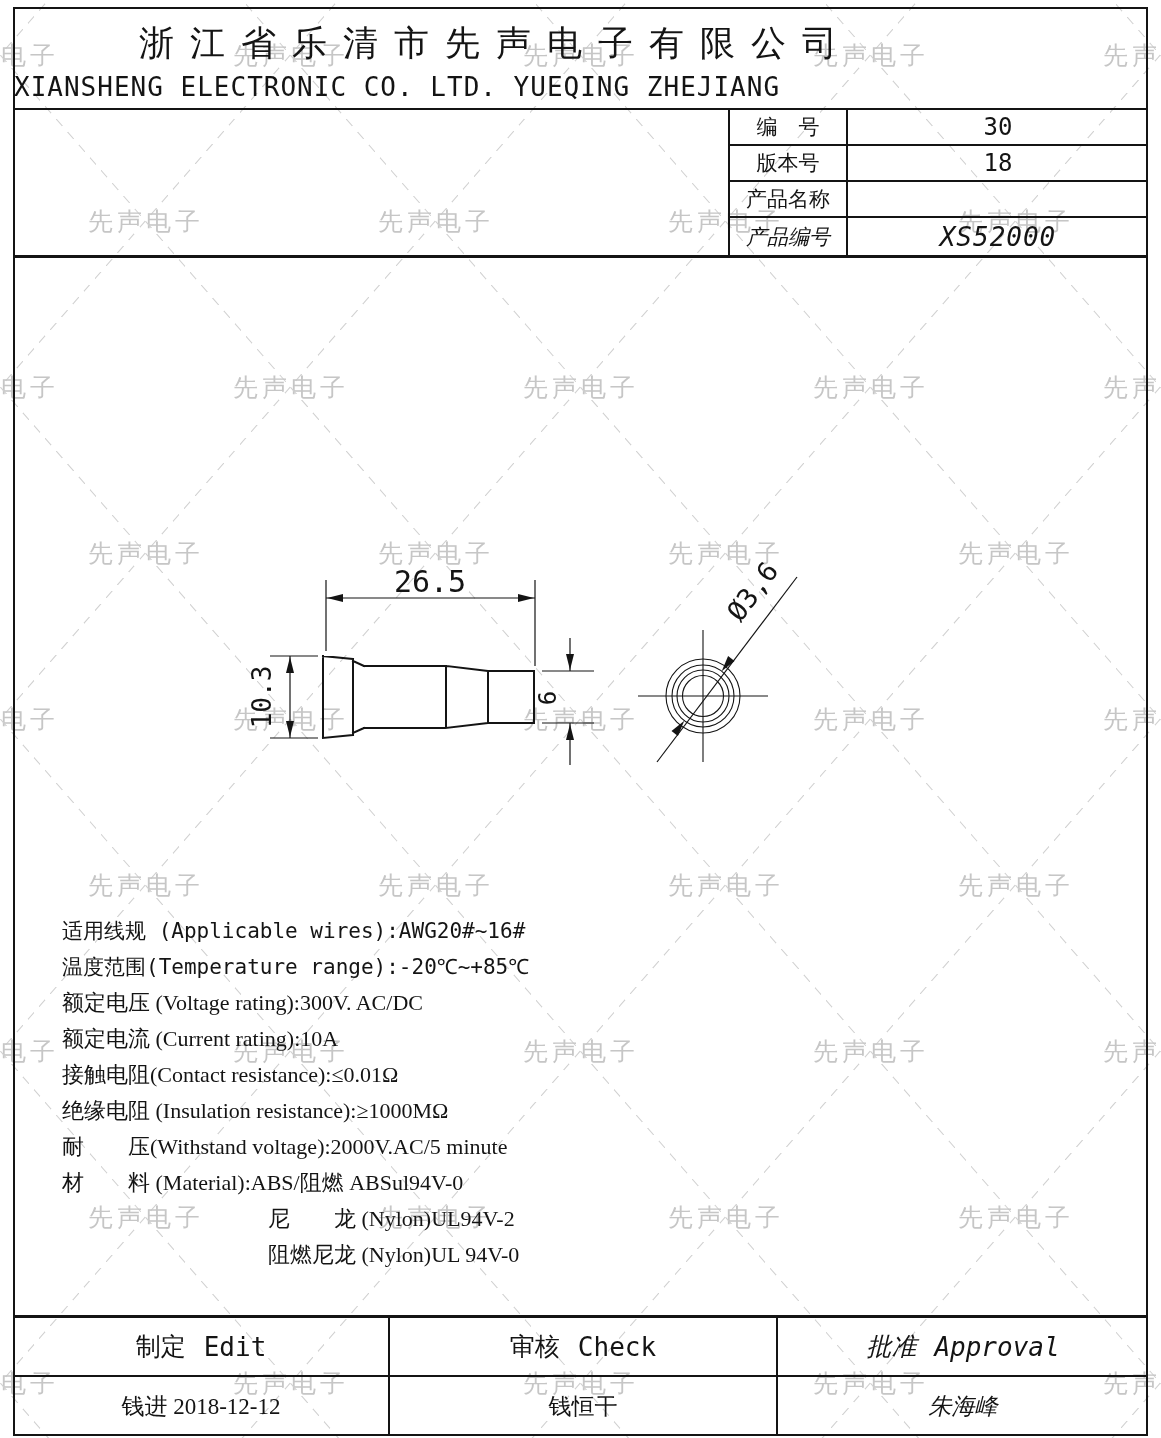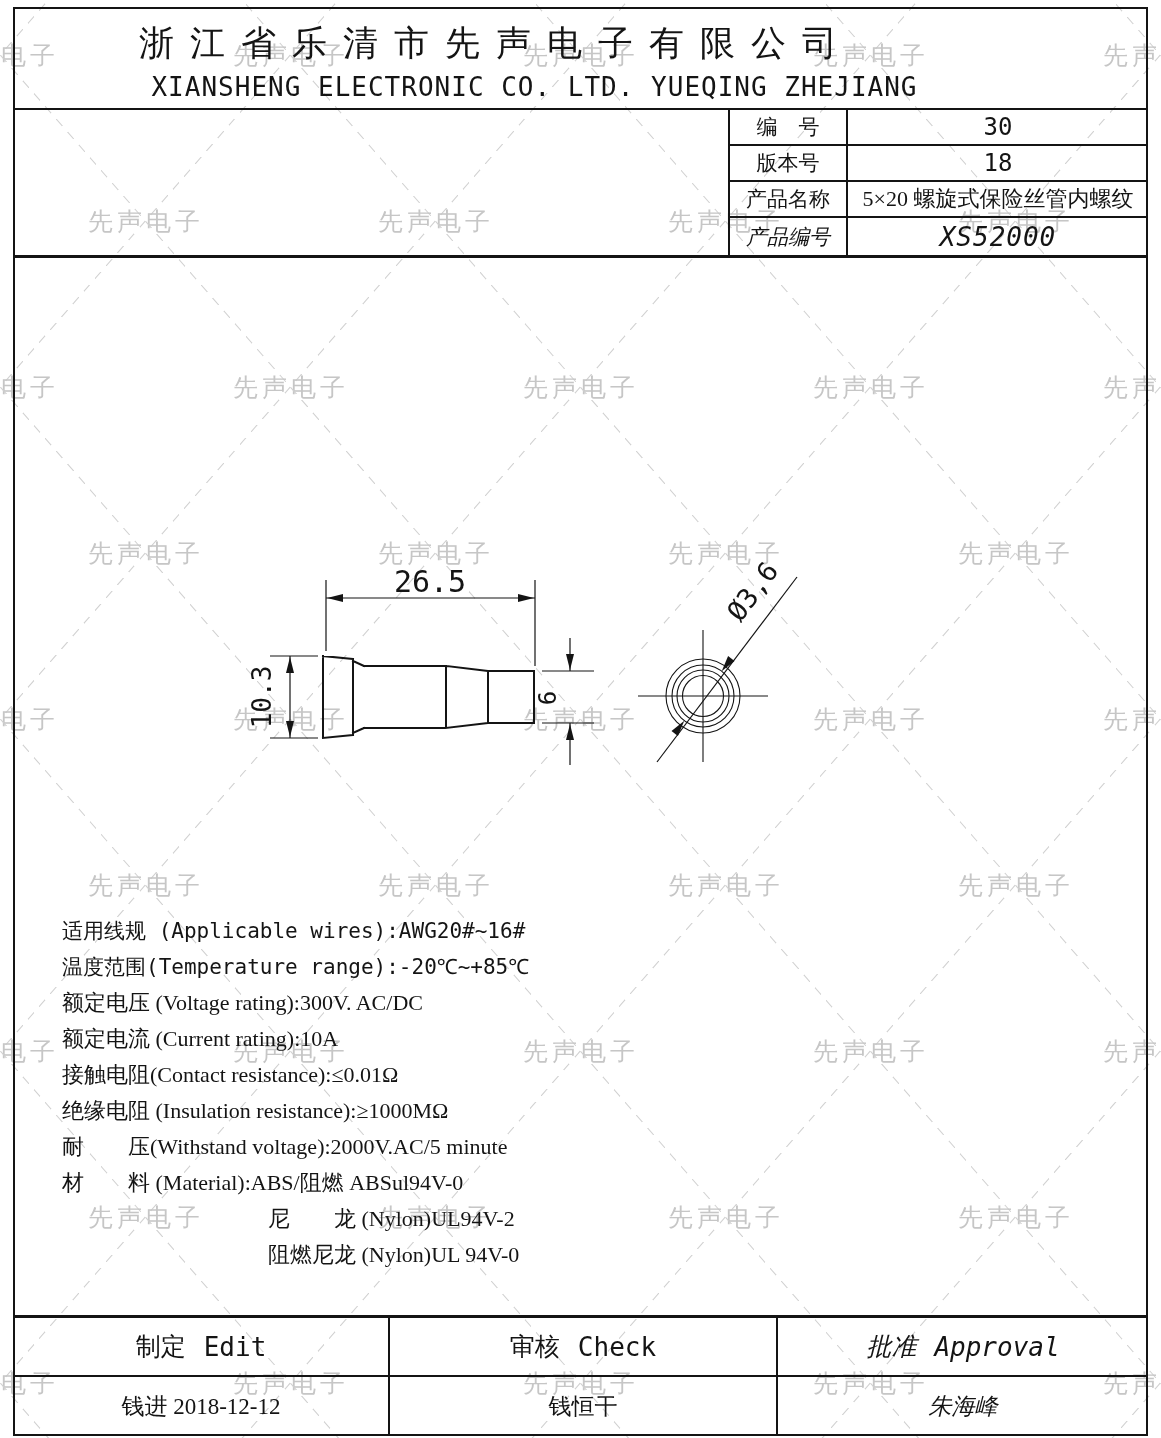--- a/index.html
+++ b/index.html
@@ -23,21 +23,21 @@
   .ar{fill:#141414;stroke:none;}
   .dimtxt{fill:#141414;font-family:"DejaVu Sans Mono",monospace;}
 
   
   .chrome{position:absolute;z-index:3;}
   .outer-border{left:13px;top:7px;width:1135px;height:1429px;border:2px solid #141414;box-sizing:border-box;}
   .hline{background:#141414;}
 
   .company-cn{left:14px;top:20px;width:948px;text-align:center;font-size:35px;
               letter-spacing:16px;text-indent:16px;white-space:pre;}
-  .company-en{left:14px;top:72px;width:1041px;text-align:center;font-size:26px;
+  .company-en{left:14px;top:72px;width:1041px;font-size:26px;
               letter-spacing:1px;white-space:pre;}
 
   .doc-title{left:14px;top:110px;width:714px;height:145px;display:flex;align-items:center;
              justify-content:center;font-size:47px;letter-spacing:6px;text-indent:6px;}
 
   .tb-table{left:728px;top:110px;width:420px;height:145px;border-left:2px solid #141414;box-sizing:border-box;}
   .tb-row{display:flex;height:36px;border-bottom:2px solid #141414;box-sizing:border-box;}
   .tb-row:last-child{border-bottom:none;height:37px;font-style:italic;}
   .tb-label{width:118px;border-right:2px solid #141414;box-sizing:border-box;display:flex;
             align-items:center;justify-content:center;font-size:21px;white-space:pre;}
@@ -269,21 +269,20 @@
     <div class="tb-row">
       <div class="tb-label serif">编　号</div>
       <div class="tb-value v-num cad">30</div>
     </div>
     <div class="tb-row">
       <div class="tb-label serif">版本号</div>
       <div class="tb-value v-num cad">18</div>
     </div>
     <div class="tb-row">
       <div class="tb-label serif">产品名称</div>
-      <div class="tb-value v-name serif">5×20 螺旋式保险丝管内螺纹</div>
     </div>
     <div class="tb-row">
       <div class="tb-label serif">产品编号</div>
       <div class="tb-value v-code cad">XS52000</div>
     </div>
   </div>
 
   <div class="chrome specs">
     <div class="spec-line cad-line">适用线规 (Applicable wires):AWG20#~16#</div>
     <div class="spec-line cad-line">温度范围(Temperature range):-20℃~+85℃</div>

